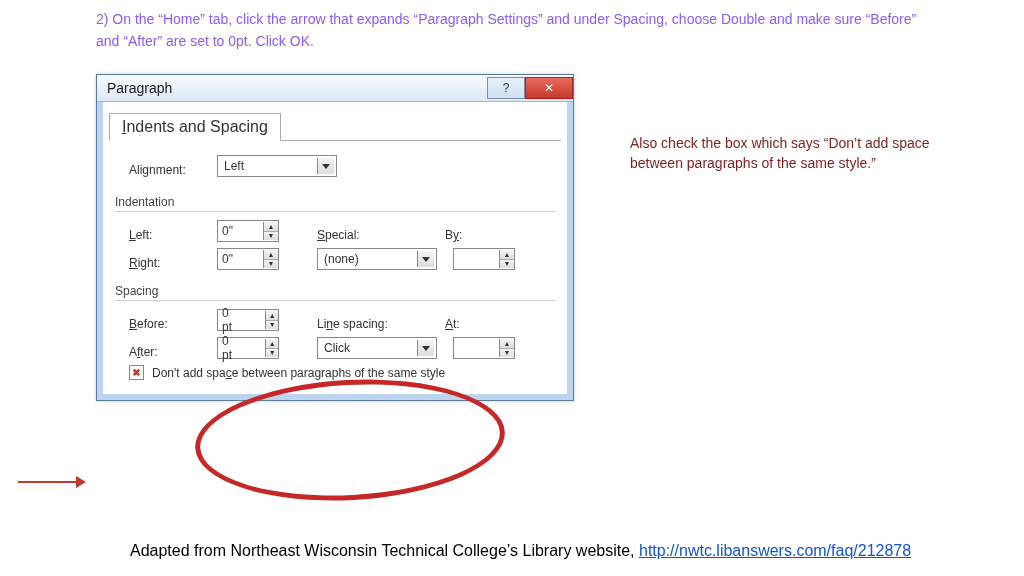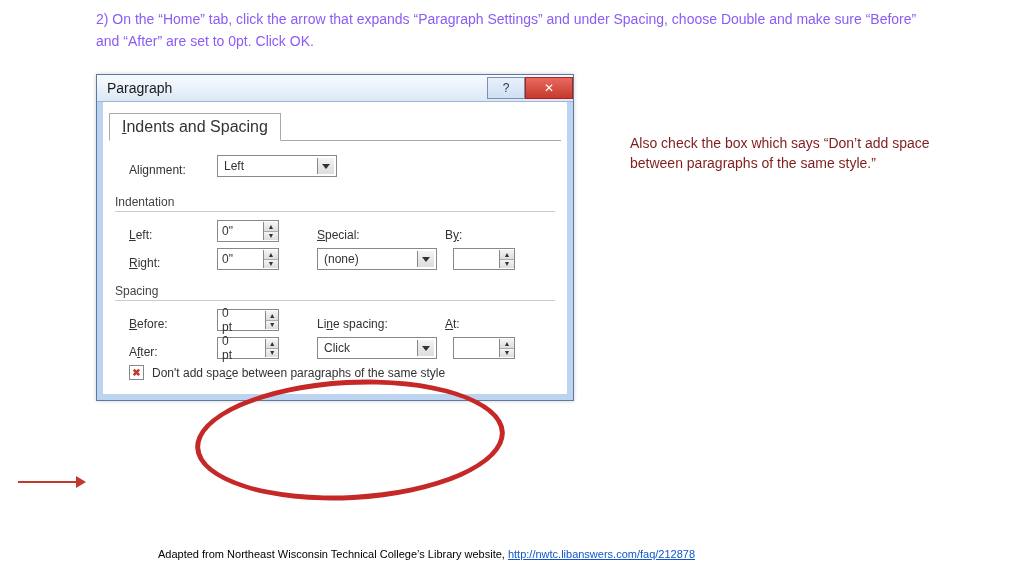--- a/index.html
+++ b/index.html
@@ -177,22 +177,21 @@
     height:110px;
     border:5px solid #c62828;
     border-radius:50%;
     transform:rotate(-3deg);
     pointer-events:none;
   }
   .credit{
     position:absolute;
     left:130px;
     bottom:16px;
-    font-size:11px;
-    margin-left:28px;
+    font-size:16px;
   }
   .credit a{color:#1155cc;text-decoration:underline;}
   u{text-decoration:underline;}
 </style>
 </head>
 <body>
 
 <div class="instr">2) On the “Home” tab, click the arrow that expands “Paragraph Settings” and under Spacing, choose Double and make sure “Before” and “After” are set to 0pt. Click OK.</div>
 
 <div class="dialog">

